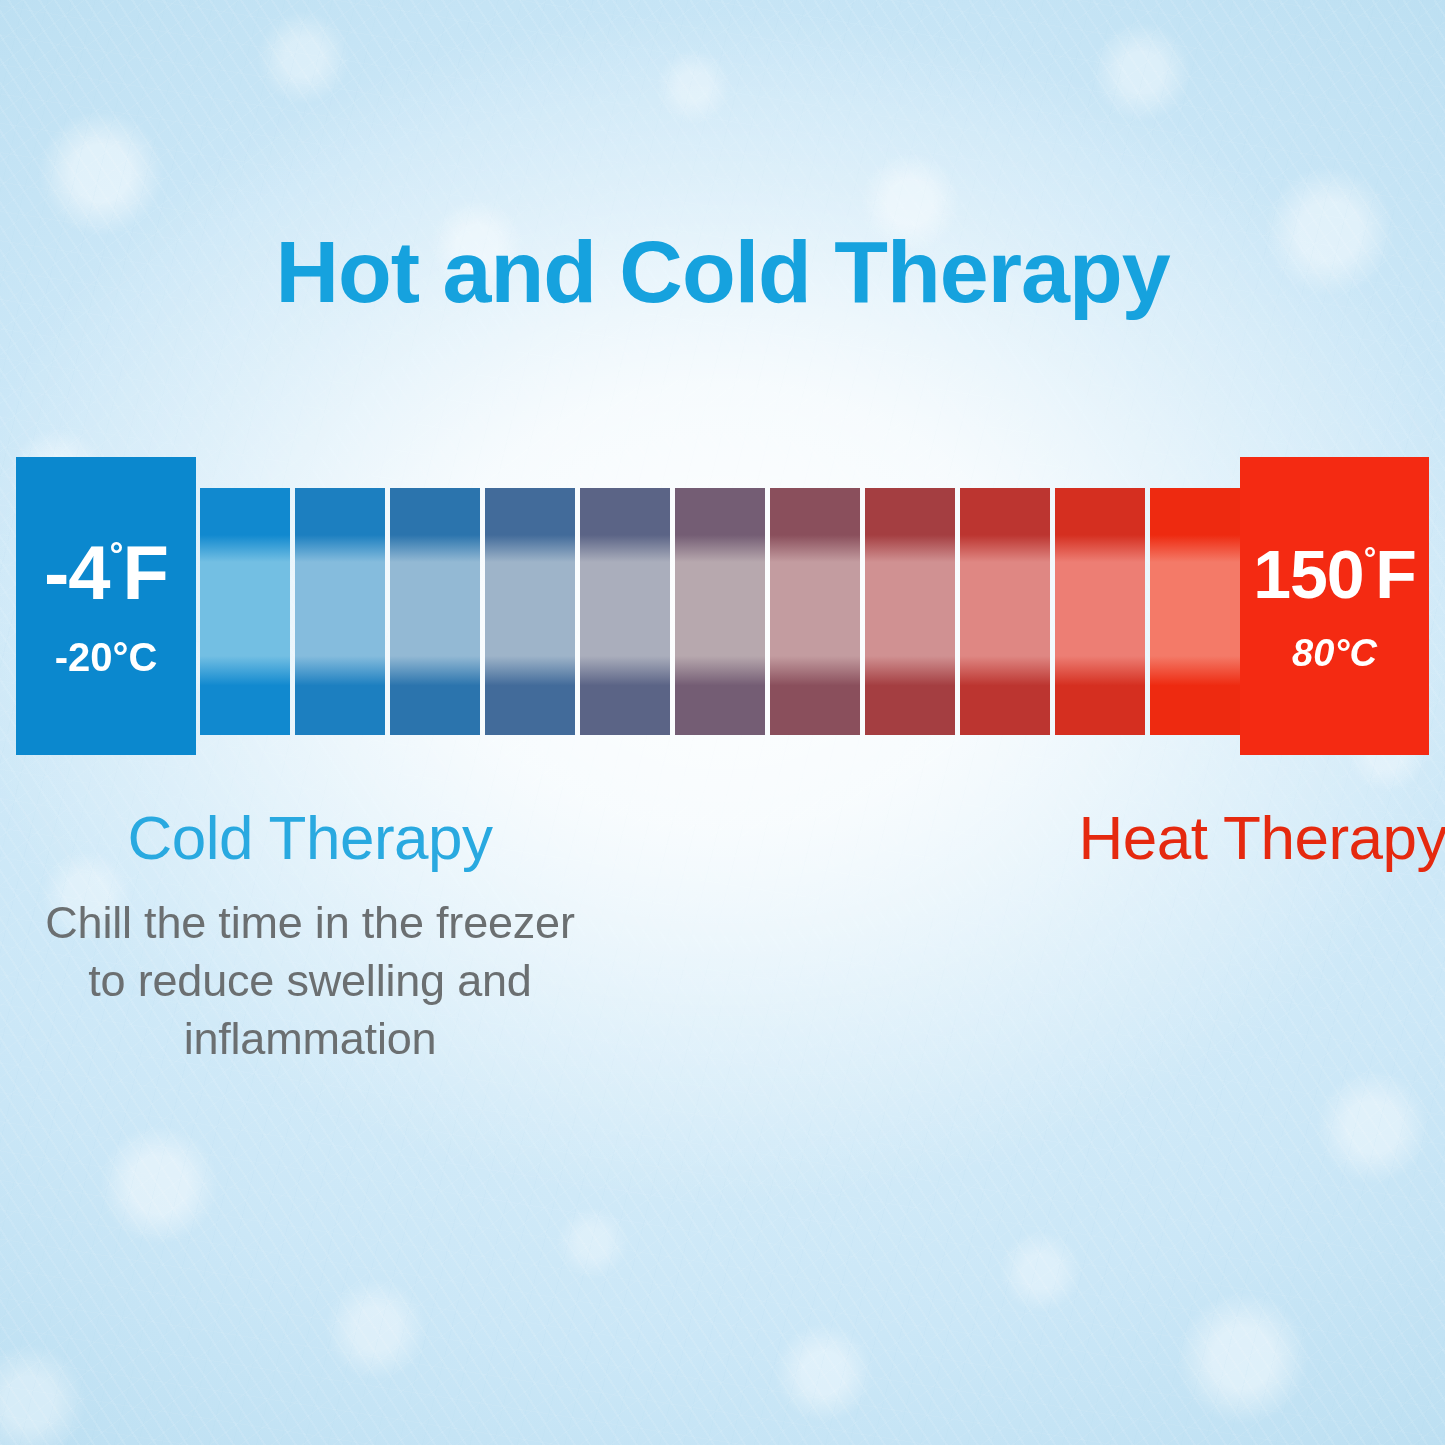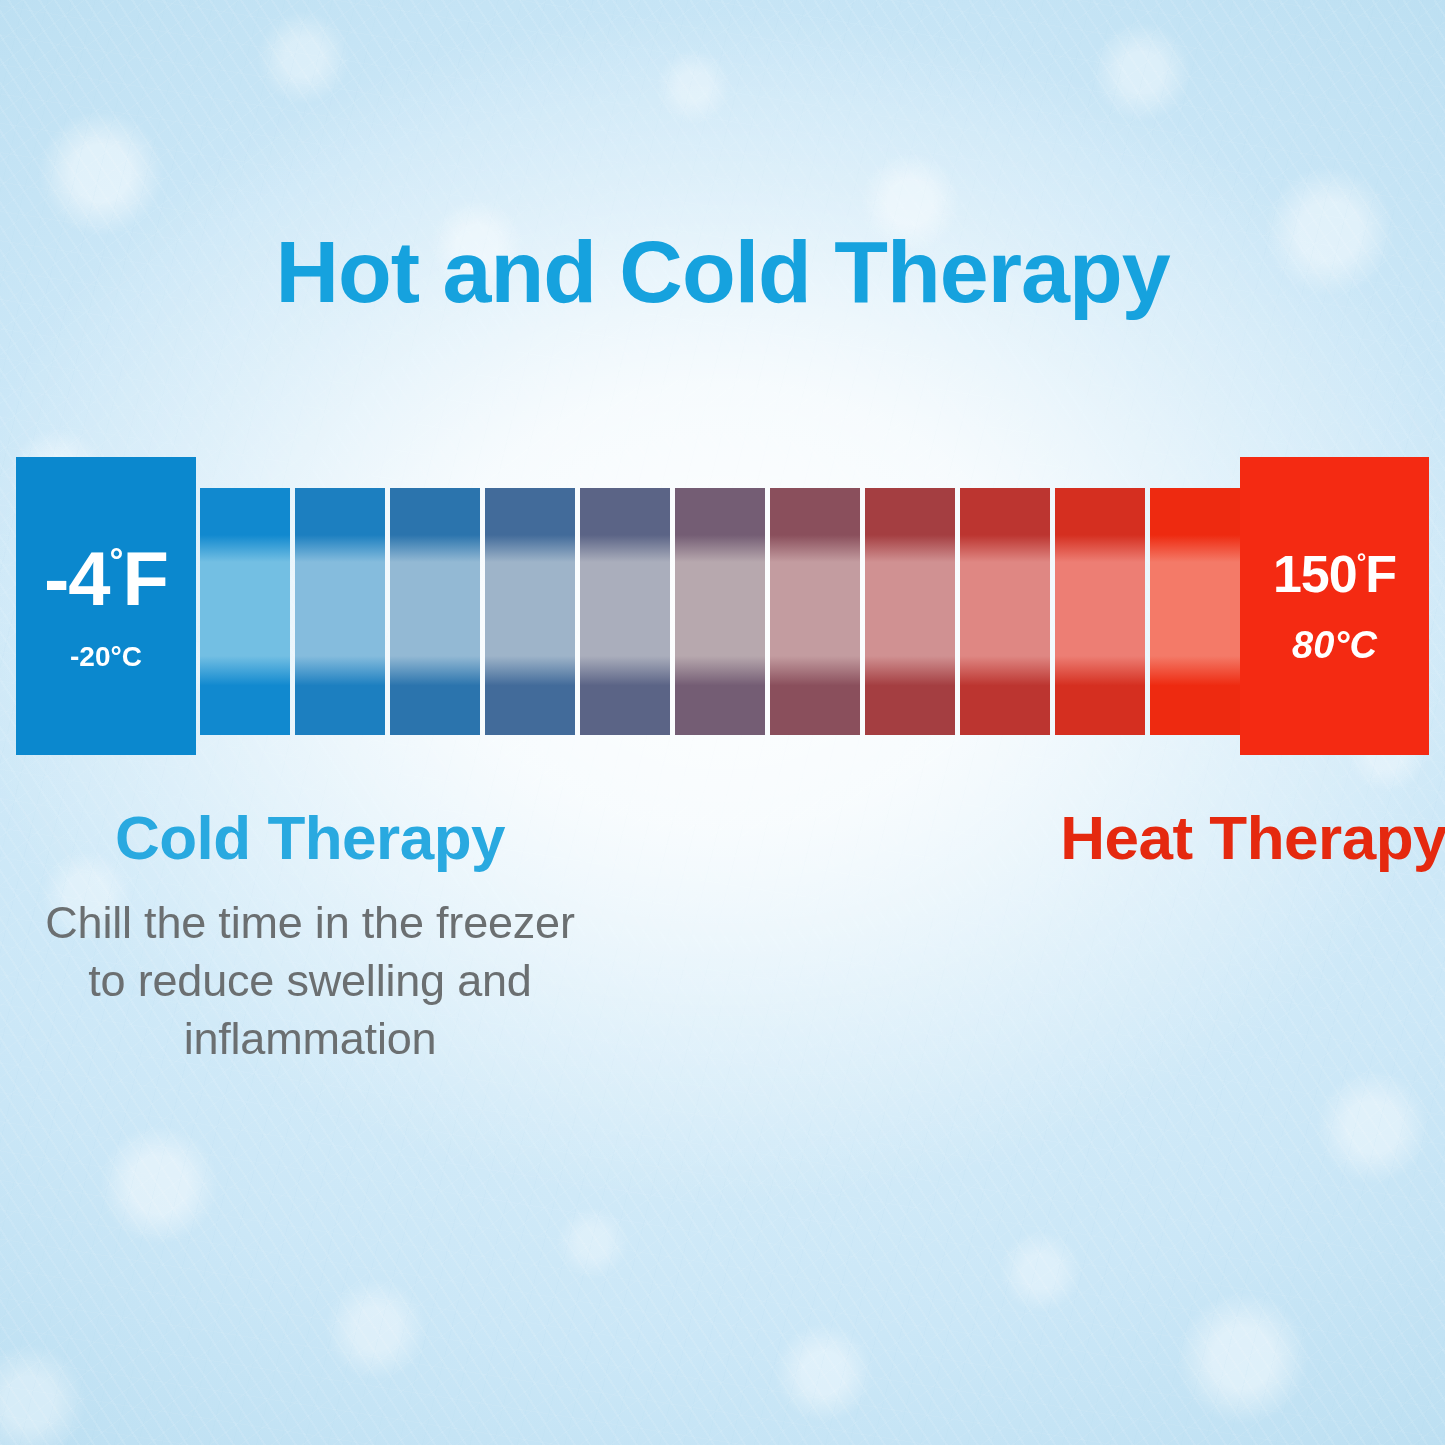--- a/index.html
+++ b/index.html
@@ -96,30 +96,30 @@
   #endcap-hot  { left: 1240px; width: 189px; background: #f42a12; }
 
   .endcap .big {
     font-size: 76px;
     font-weight: 700;
     letter-spacing: -1px;
     display: flex;
     align-items: flex-start;
     white-space: nowrap;
   }
-  #endcap-hot .big { font-size: 52px; }
+  #endcap-hot .big { font-size: 68px; }
   .endcap .big .deg {
     font-size: 0.46em;
     line-height: 1;
     position: relative;
     top: 0.09em;
     font-weight: 700;
   }
   .endcap .small {
-    font-size: 28px;
+    font-size: 40px;
     font-weight: 700;
     letter-spacing: 0px;
     margin-top: 26px;
     white-space: nowrap;
   }
   #endcap-hot .small { font-size: 38px; font-style: italic; }
 
   #segments {
     position: absolute;
     left: 200px;
@@ -134,21 +134,21 @@
     height: 100%;
   }
 
   
   .col { position: absolute; top: 805px; }
   #col-cold { left: 36px;  width: 548px; text-align: center; }
   #col-heat { left: 907px; width: 540px; text-align: right; }
 
   .col-heading {
     font-size: 62px;
-    font-weight: 700;
+    font-weight: 400;
     line-height: 1.08;
     letter-spacing: -0.5px;
     white-space: nowrap;
   }
   #col-cold .col-heading { color: #29a9e0; }
   #col-heat .col-heading { color: #e5290f; }
 
   .col-body {
     margin-top: 22px;
     font-size: 45px;

